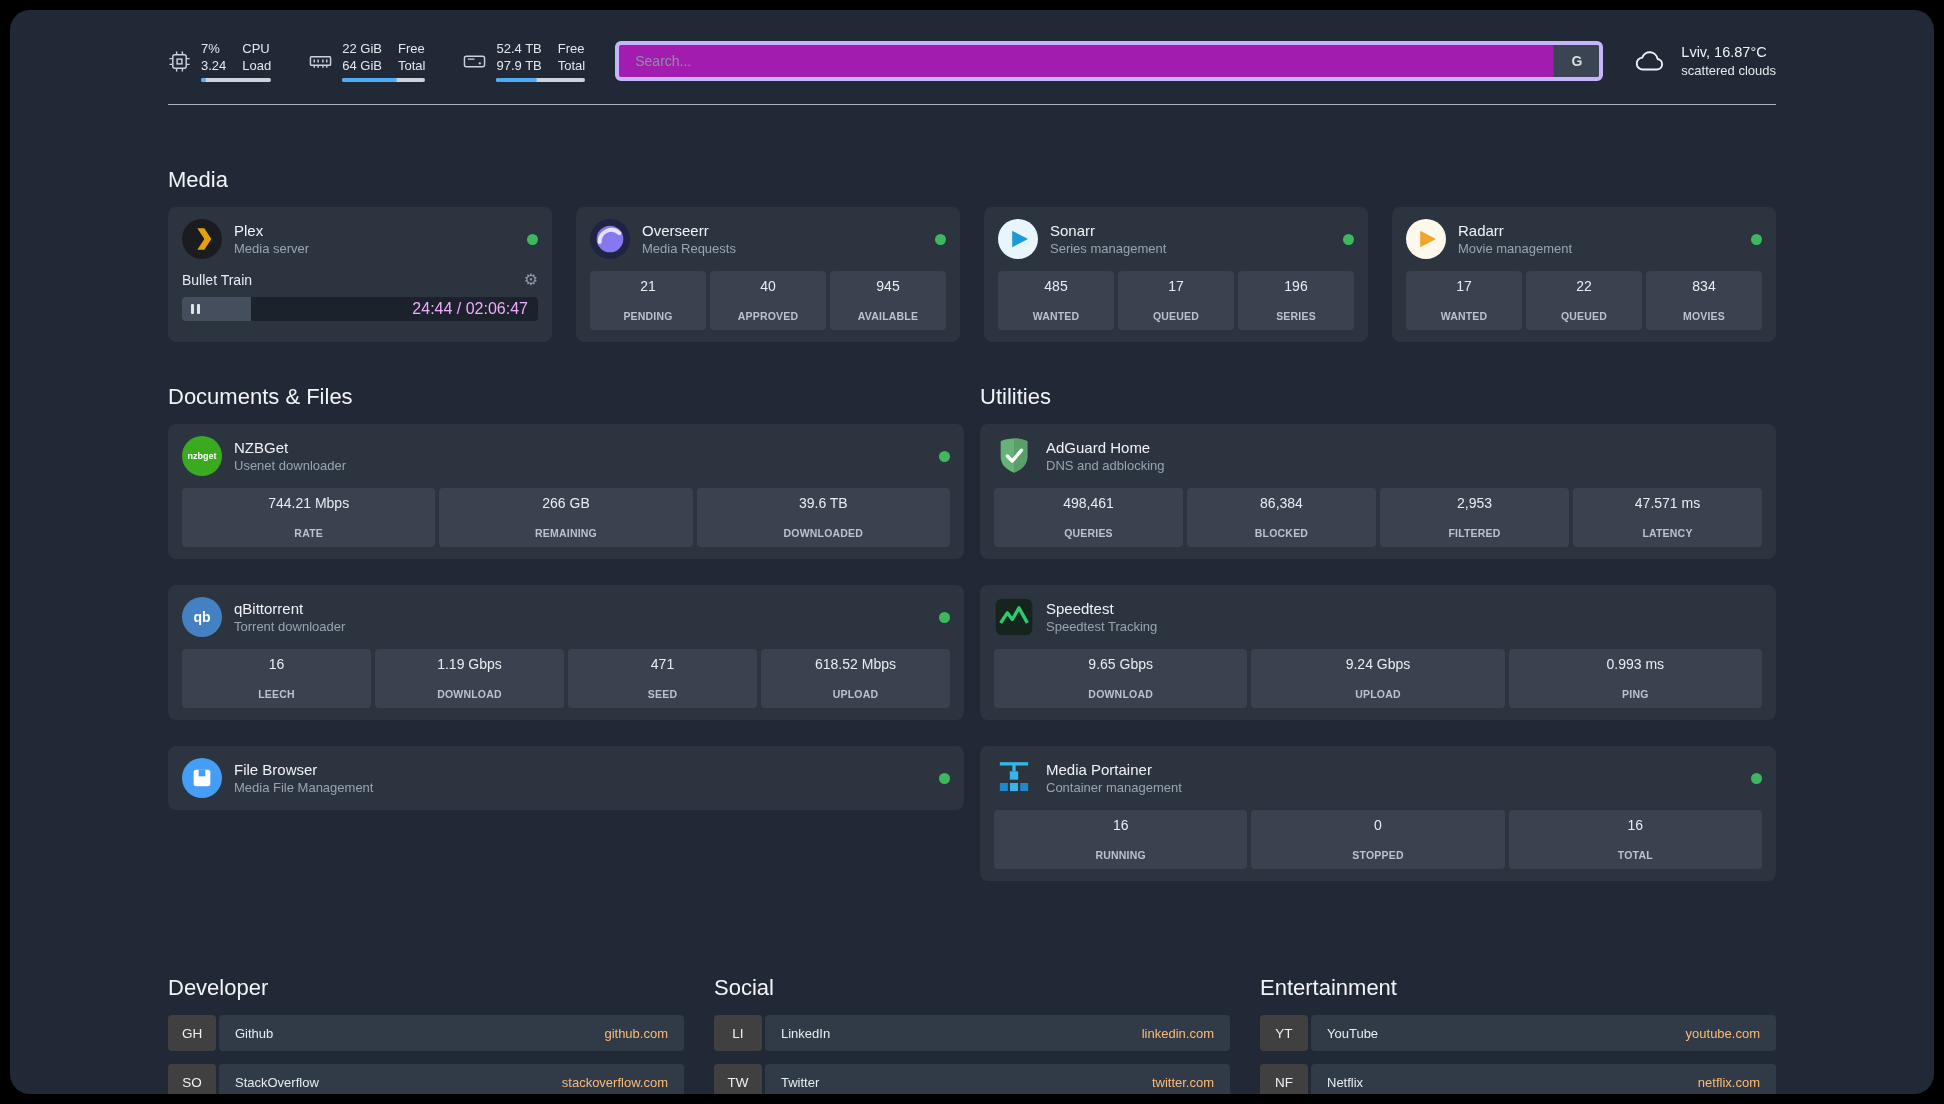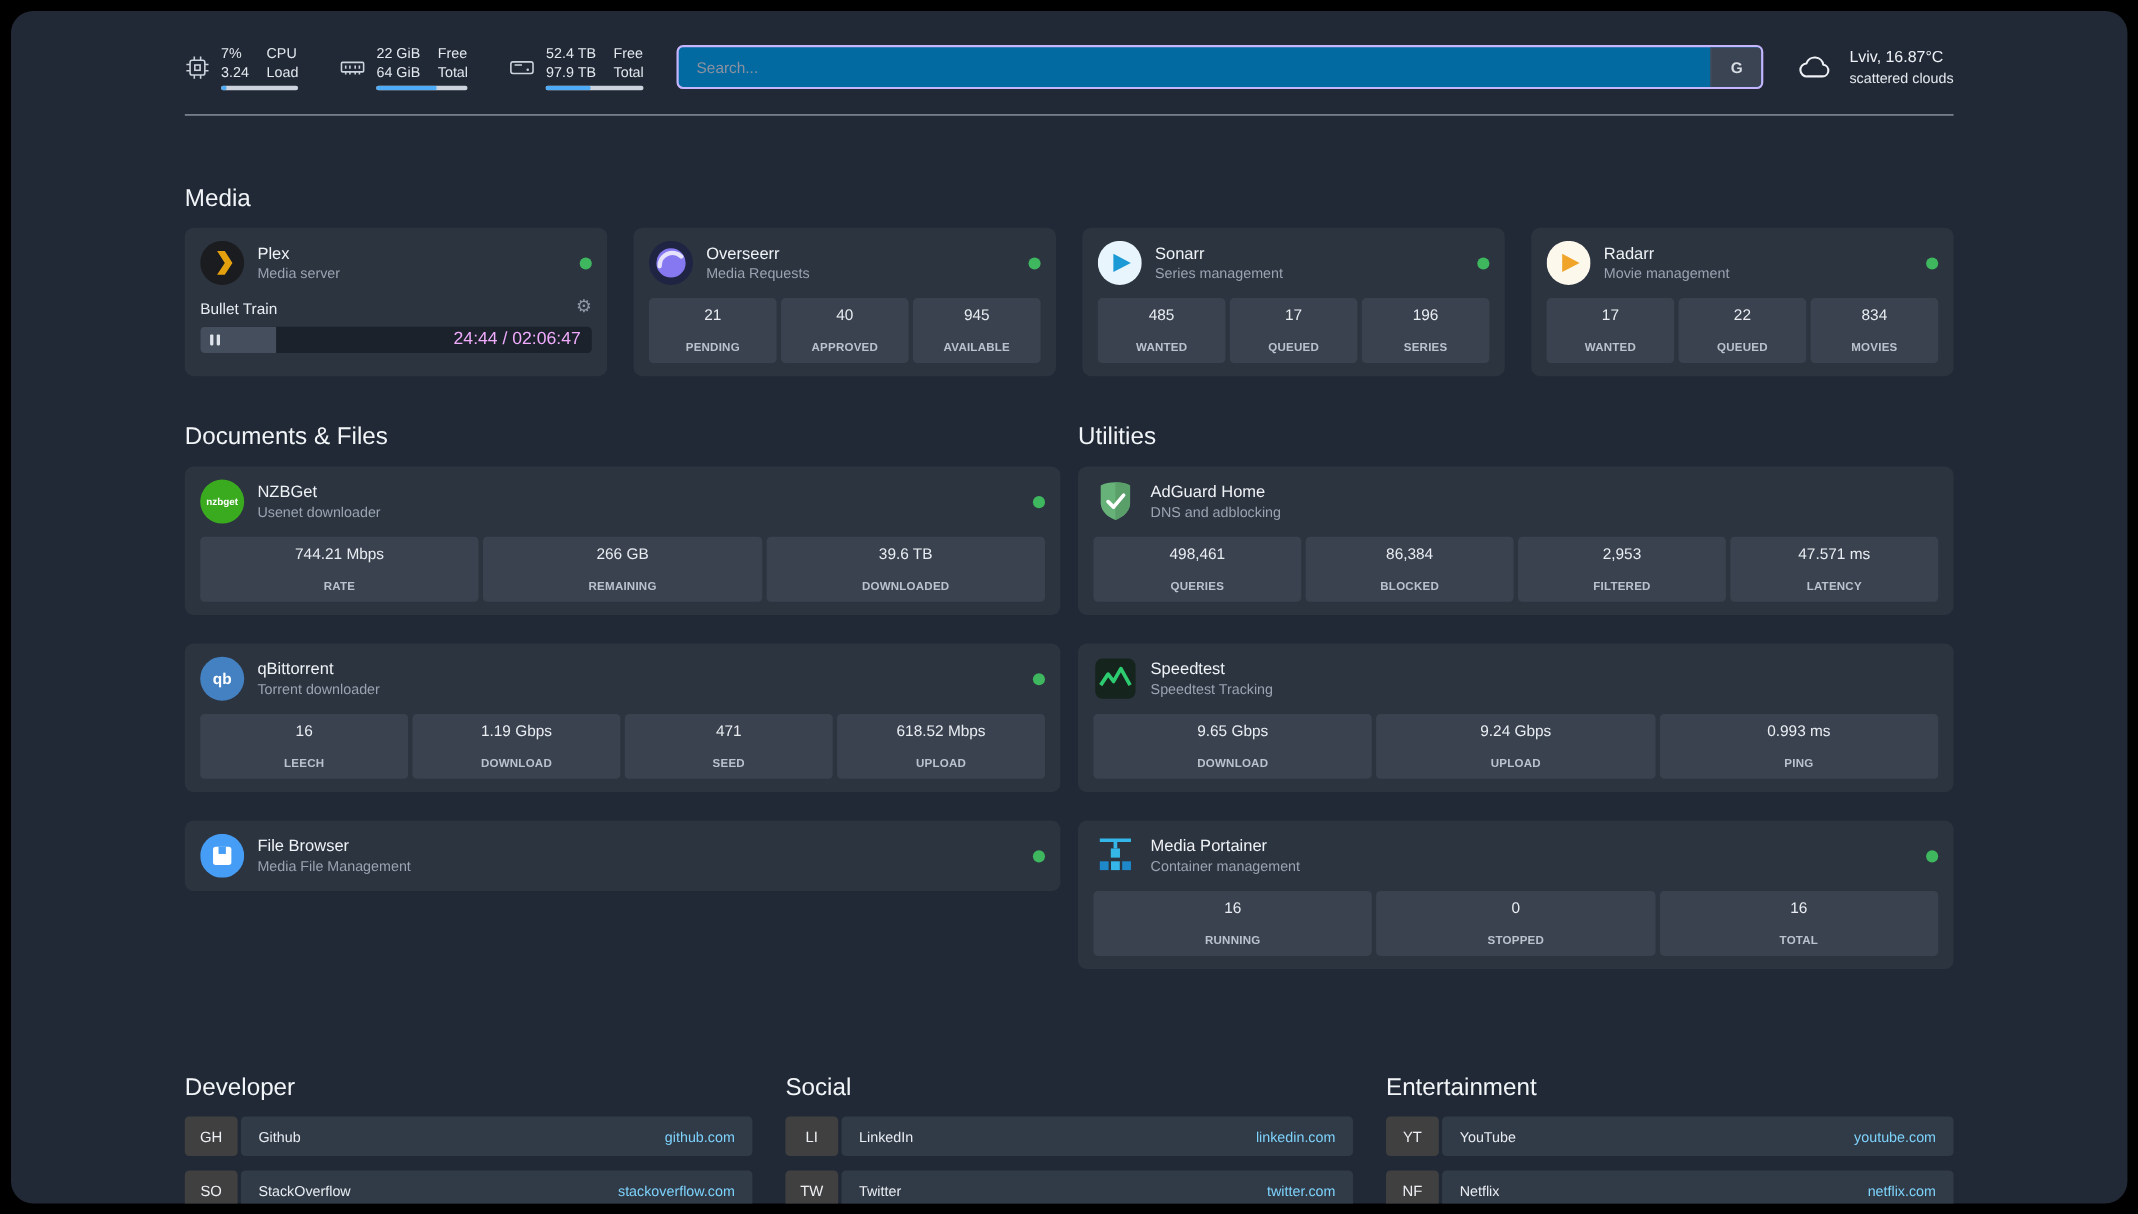--- a/index.html
+++ b/index.html
@@ -24,21 +24,21 @@
   .metric { display: flex; gap: 10px; align-items: center; }
   .metric-icon svg { width: 23px; height: 23px; display: block; }
   .metric-body { display: flex; flex-direction: column; gap: 4px; }
   .metric-cols { display: flex; gap: 16px; }
   .mcol { display: flex; flex-direction: column; font-size: 13px; line-height: 1.32; color: #e3e8ee; }
   .mbar { height: 4px; background: #ccd3dc; border-radius: 2px; overflow: hidden; }
   .mbar-fill { height: 100%; background: #4dabf7; border-radius: 2px; }
 
   .search-wrap {
     flex: 1; display: flex; align-items: stretch; height: 40px;
-    background: #0369a1; border: 2px solid #c4b5fd; border-radius: 6px; overflow: hidden;
+    background: #a21caf; border: 4px solid #c4b5fd; border-radius: 6px; overflow: hidden;
   }
   .search-wrap input {
     flex: 1; background: transparent; border: none; outline: none;
     color: #dfe4ea; font-size: 14px; padding: 0 16px;
     font-family: "Liberation Sans", sans-serif;
   }
   .search-wrap input::placeholder { color: #8a92a0; }
   .search-engine-btn {
     width: 46px; border: none; border-left: 1px solid #454d5b;
     background: #3b4452; color: #d9dee5; font-size: 14px; font-weight: 700;
@@ -108,21 +108,21 @@
     width: 48px; background: #404040; border-radius: 4px; flex: none;
     display: flex; align-items: center; justify-content: center;
     font-size: 13.5px; font-weight: 500; color: #edf0f4;
   }
   .bm-bar {
     flex: 1; background: #313a47; border-radius: 4px;
     display: flex; align-items: center; justify-content: space-between;
     padding: 0 16px; font-size: 13px;
   }
   .bm-name { color: #e8ecf1; }
-  .bm-url { color: #7dd3fc; }
+  .bm-url { color: #fdba74; }
 </style>
 </head>
 <body>
 
 <div class="frame">
 
   <div class="topbar">
     <div class="metrics">
 
       <div class="metric">

